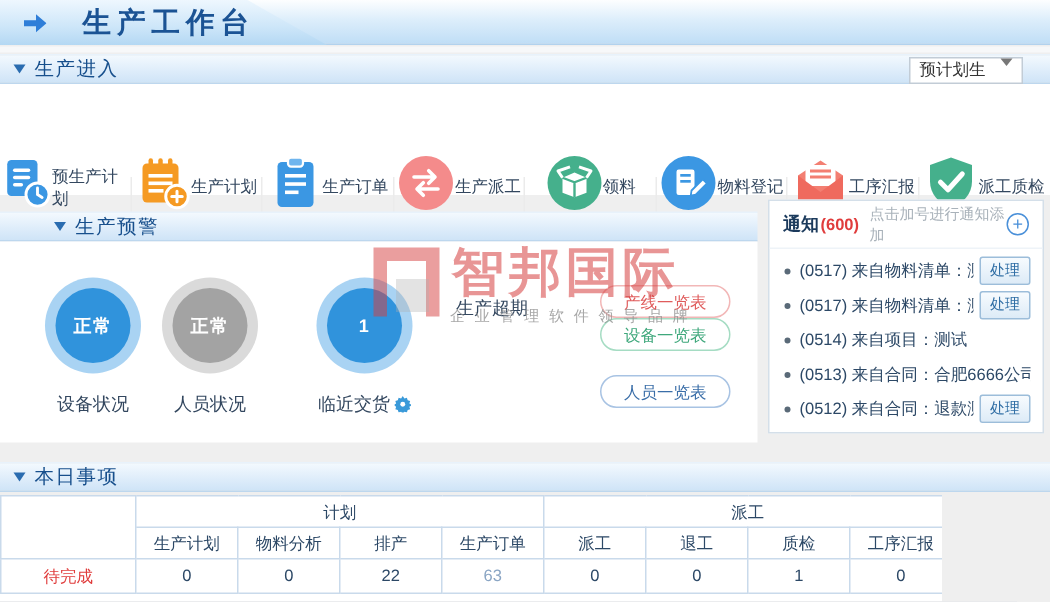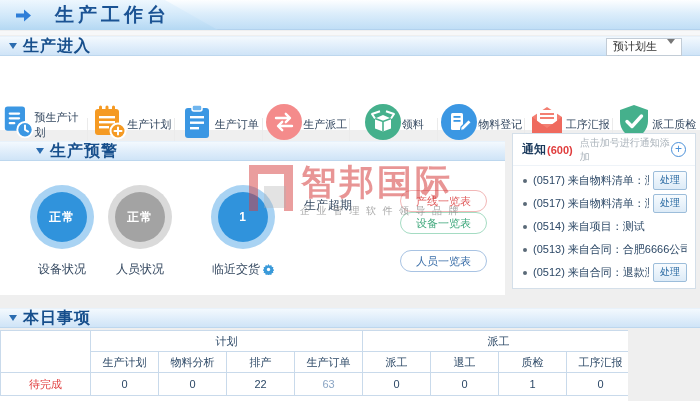--- a/index.html
+++ b/index.html
@@ -17,21 +17,21 @@
              display:flex; align-items:center; padding-left:16px; cursor:pointer; }
   .top-tab-title { font-size:19px; font-weight:bold; color:#1b5394; letter-spacing:4px; margin-left:24px; }
   .strip { position:absolute; left:0; top:31px; width:700px; height:4px; background:#f7f8f9; }
 
   
   .sec-head { position:absolute; height:20px; display:flex; align-items:center; padding-left:9px;
               background:linear-gradient(180deg,#f3f9fe 0%,#ddecfa 60%,#cfe4f7 100%);
               border-top:1px solid #e8f2fb; border-bottom:1px solid #bdd7ee; }
   .tri { width:0; height:0; border-left:4px solid transparent; border-right:4px solid transparent;
          border-top:6px solid #2a6cb0; margin-right:6px; cursor:pointer; }
-  .sec-title { font-size:16px; font-weight:bold; color:#174f8c; letter-spacing:1px; }
+  .sec-title { font-size:13px; font-weight:normal; color:#174f8c; letter-spacing:1px; }
 
   
   .entry-head { left:0; top:36px; width:700px; }
   .dropdown { position:absolute; right:18px; top:1px; width:76px; height:18px; background:#fff;
               border:1px solid #c2ccd6; display:flex; align-items:flex-start; justify-content:space-between;
               padding:0 6px; font-size:11px; color:#333; cursor:pointer; }
   .caret { width:0; height:0; border-left:4px solid transparent; border-right:4px solid transparent;
            border-top:5px solid #777; }
   .entry-body { position:absolute; left:0; top:56px; width:700px; height:74px; background:#fff;
                 display:flex; }

